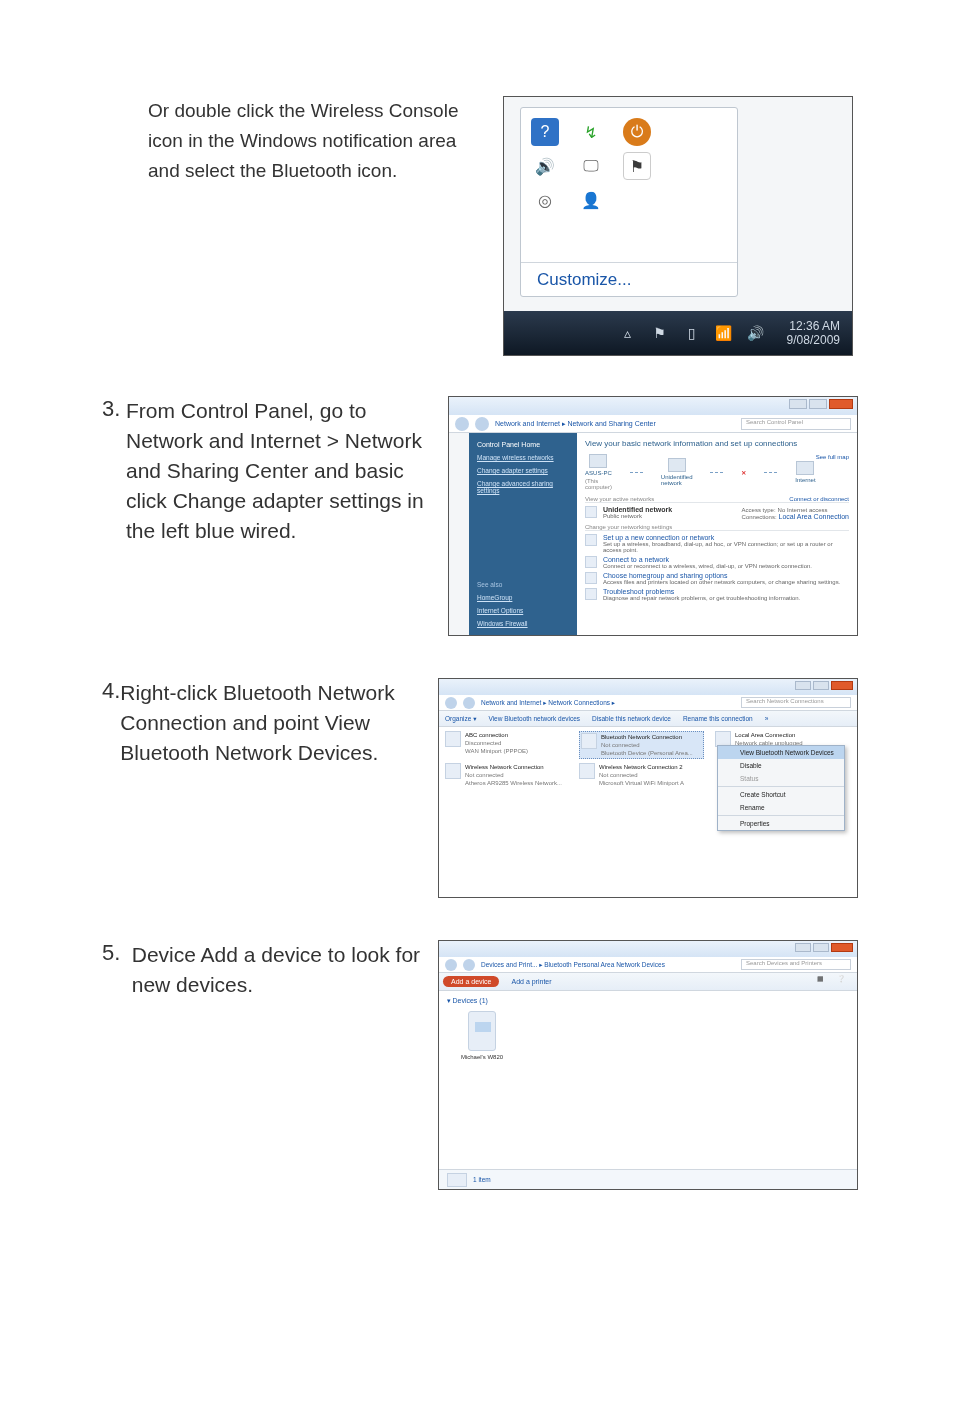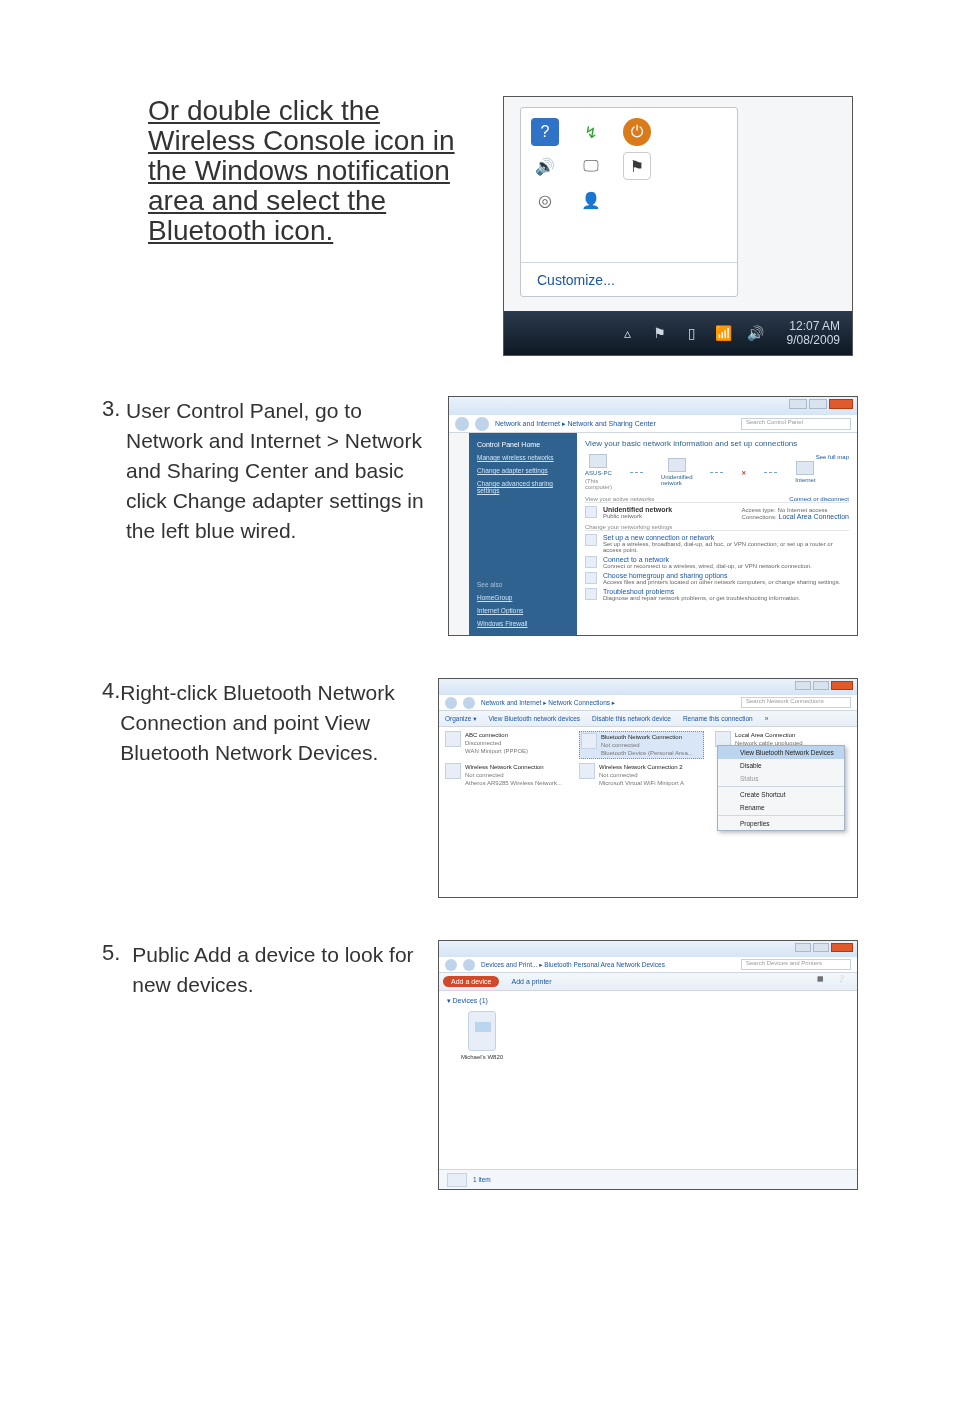--- a/index.html
+++ b/index.html
@@ -10,37 +10,37 @@
   .step { display: flex; align-items: flex-start; gap: 12px; margin-bottom: 42px; }
   .step-left { flex: 1 1 0; display:flex; }
   .step-num { width: 48px; font-size: 22px; color: #333; padding-left: 6px; }
   .step-text { font-size: 21px; line-height: 30px; color: #333; max-width: 310px; }
   .step-text.wider { max-width: 340px; }
   .step-text .b { font-weight: 400; }
 
   .step-img { flex: 0 0 auto; }
 
   .intro-row { display:flex; gap:20px; margin-bottom: 40px; }
-  .intro-text { font-size:28px; line-height:30px; color:#333; max-width: 335px; margin-left: 52px; text-decoration: underline; }
+  .intro-text { font-size:19px; line-height:30px; color:#333; max-width: 335px; margin-left: 52px; }
 
   
   .shot { border: 1px solid #555; background: #f4f6f8; position: relative; overflow:hidden; }
 
   
   .shot1 { width: 350px; height: 260px; }
   .shot1 .panel { position:absolute; left:16px; top:10px; width:218px; height:190px; background:#fff; border:1px solid #bfc7d0; border-radius:3px; }
   .shot1 .grid { padding:10px 10px 4px 10px; }
   .shot1 .grid .row { display:flex; gap:18px; margin-bottom:6px; }
   .shot1 .ico { width:28px; height:28px; border-radius:4px; display:flex; align-items:center; justify-content:center; font-size:16px; }
   .shot1 .ico-blue { background:#2f72c6; color:#fff; }
   .shot1 .ico-green { color:#2aa32a; }
   .shot1 .ico-orange { background:#d97b1a; color:#fff; border-radius:50%; }
   .shot1 .ico-gray { color:#6b6b6b; }
   .shot1 .ico-flag { background:#fff; border:1px solid #ccc; }
-  .shot1 .cust { position:absolute; left:0; right:0; bottom:0; height:34px; border-top:1px solid #d0d6dd; display:flex; align-items:center; padding-left:16px; color:#1a56a8; font-size:14px; }
+  .shot1 .cust { position:absolute; left:0; right:0; bottom:0; height:34px; border-top:1px solid #d0d6dd; display:flex; align-items:center; padding-left:16px; color:#1a56a8; font-size:17px; }
   .shot1 .taskbar { position:absolute; left:0; right:0; bottom:0; height:44px; background: linear-gradient(#2b3a4d,#0e1824); display:flex; align-items:center; justify-content:flex-end; padding:0 12px; gap:14px; }
   .shot1 .taskbar .ticon { width:18px; height:18px; color:#cfd9e4; font-size:14px; display:flex; align-items:center; justify-content:center; }
   .shot1 .taskbar .clock { color:#cfd9e4; font-size:12px; line-height:14px; text-align:right; margin-left:8px; }
 
   
   .shot2 { width: 410px; height: 240px; font-size: 7px; }
   .shot2 .titlebar { height:18px; background: linear-gradient(#eaf2fb,#d5e4f5); position:relative; }
   .shot2 .winbtn { position:absolute; top:2px; right:4px; display:flex; gap:2px; }
   .shot2 .winbtn span { width:18px; height:10px; background:#d9e3ee; border:1px solid #aab9cc; }
   .shot2 .winbtn .close { background:#e05a2b; border-color:#b33a12; width:24px; }
@@ -148,32 +148,32 @@
           </div>
           <div class="cust">Customize...</div>
         </div>
         <div class="taskbar">
           <div class="ticon">▵</div>
           <div class="ticon">⚑</div>
           <div class="ticon">▯</div>
           <div class="ticon">📶</div>
           <div class="ticon">🔊</div>
           <div class="clock">
-            <div>12:07 AM</div>
+            <div>12:36 AM</div>
             <div>9/08/2009</div>
           </div>
         </div>
       </div>
     </div>
 
     <div class="step">
       <div class="step-left">
         <div class="step-num">3.</div>
         <div class="step-text">
-          <span>User </span><span class="b">Control Panel,</span><span> go to </span><span class="b">Network and Internet &gt; Network and Sharing Center</span><span> and basic click </span><span class="b">Change adapter settings</span><span> in the left blue wired.</span>
+          <span>From </span><span class="b">Control Panel,</span><span> go to </span><span class="b">Network and Internet &gt; Network and Sharing Center</span><span> and basic click </span><span class="b">Change adapter settings</span><span> in the left blue wired.</span>
         </div>
       </div>
       <div class="step-img">
         <div class="shot shot2">
           <div class="titlebar">
               <div class="winbtn">
                 <span></span>
                 <span></span>
                 <span class="close"></span>
               </div>
@@ -350,21 +350,21 @@
             </div>
           </div>
         </div>
       </div>
     </div>
 
     <div class="step">
       <div class="step-left">
         <div class="step-num">5.</div>
         <div class="step-text wider">
-          <span>Public </span><span class="b">Add a device</span><span> to look for new devices</span><span class="b">.</span>
+          <span>Device </span><span class="b">Add a device</span><span> to look for new devices</span><span class="b">.</span>
         </div>
       </div>
       <div class="step-img">
         <div class="shot shot4">
           <div class="titlebar">
               <div class="winbtn">
                 <span></span>
                 <span></span>
                 <span class="close"></span>
               </div>

